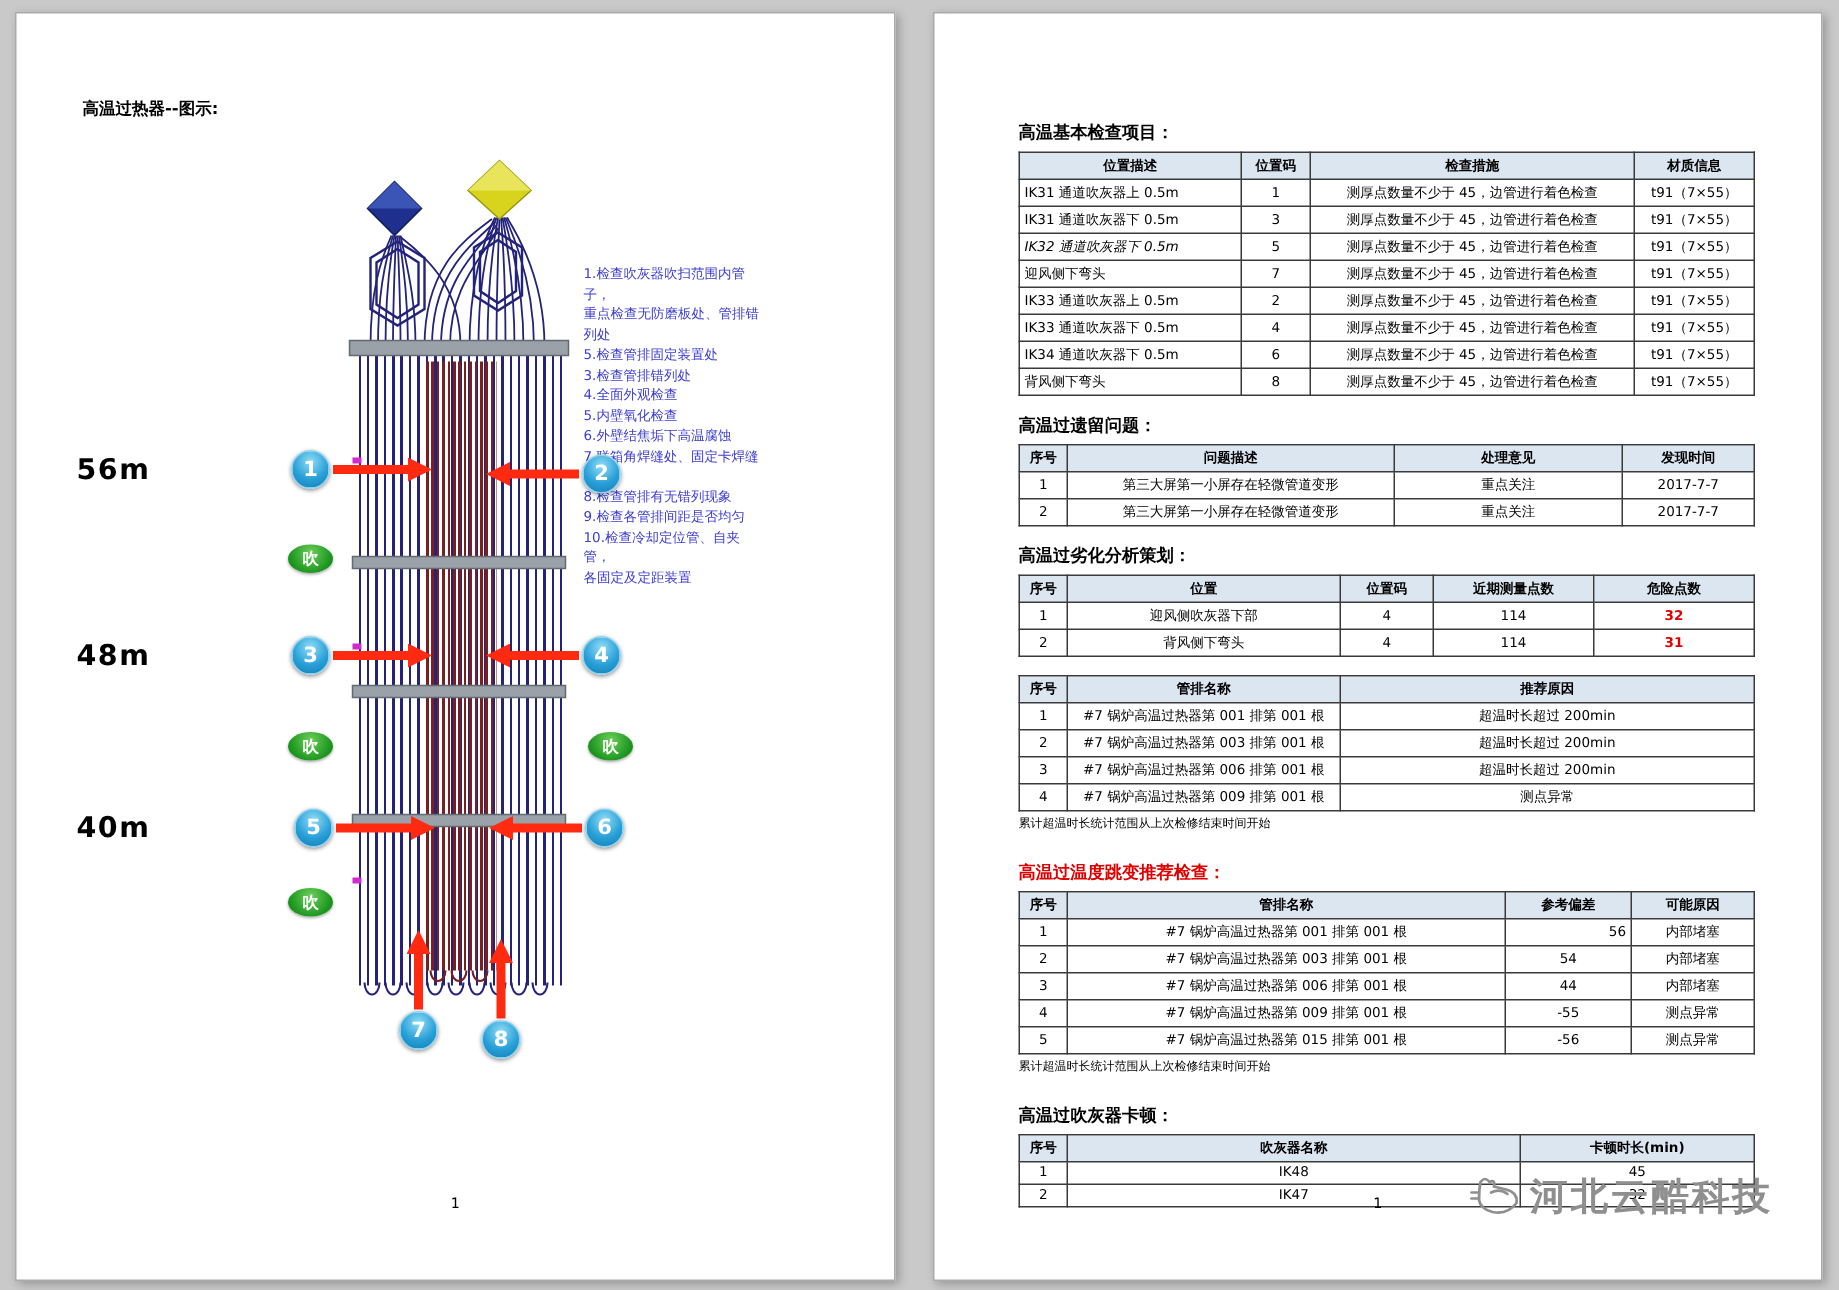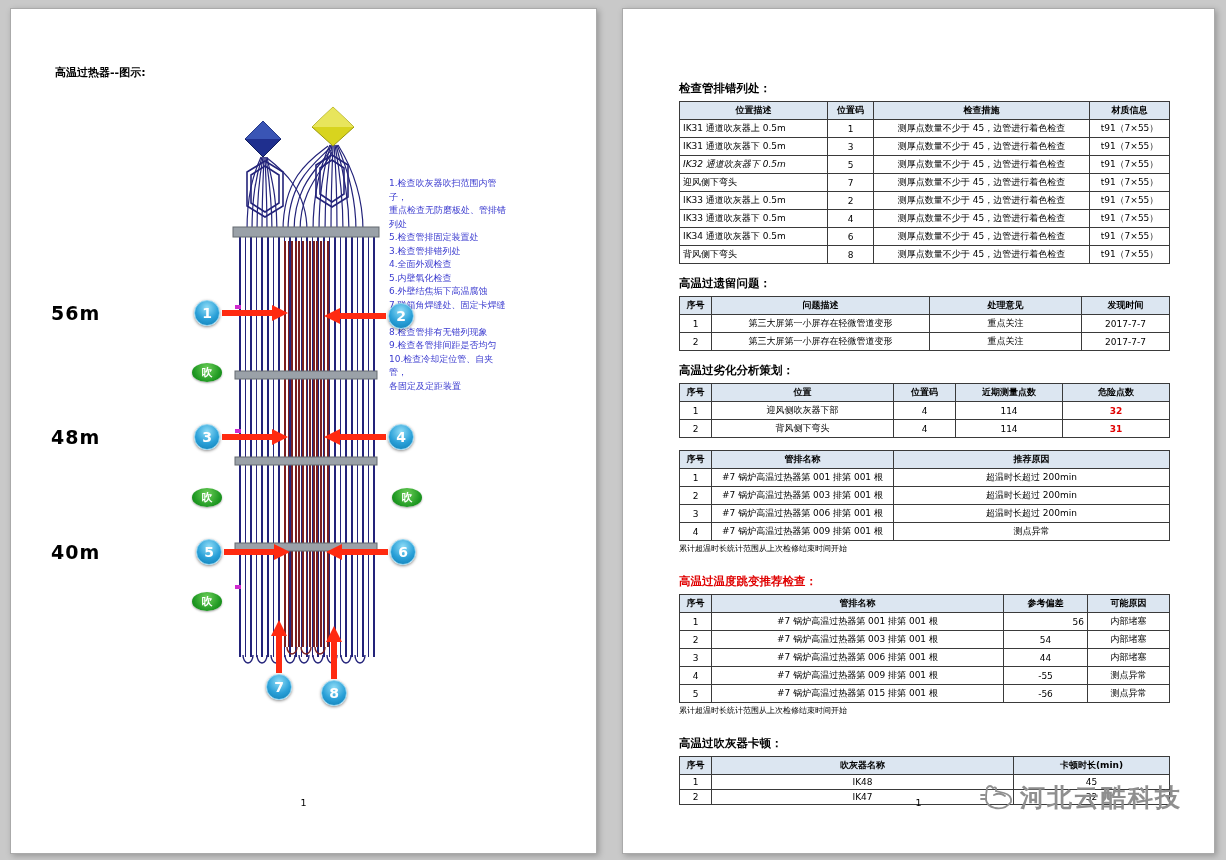--- a/index.html
+++ b/index.html
@@ -177,21 +177,21 @@
     <div class="blow-oval" style="left:381px;top:479px">吹</div>
     <div class="blow-oval" style="left:181px;top:583px">吹</div>
 
     <div class="page-number">1</div>
   </div>
 
   <div class="page page-right">
     <div class="rp-content">
 
       <section>
-        <h3 class="sec-heading">检查管排错列处：</h3>
+        <h3 class="sec-heading">高温基本检查项目：</h3>
         <div class="tbl">
             <table>
               <colgroup>
                 <col style="width: 148px;">
                 <col style="width: 46px;">
                 <col style="width: 216px;">
                 <col style="width: 80px;">
               </colgroup>
               <thead>
                 <tr>

